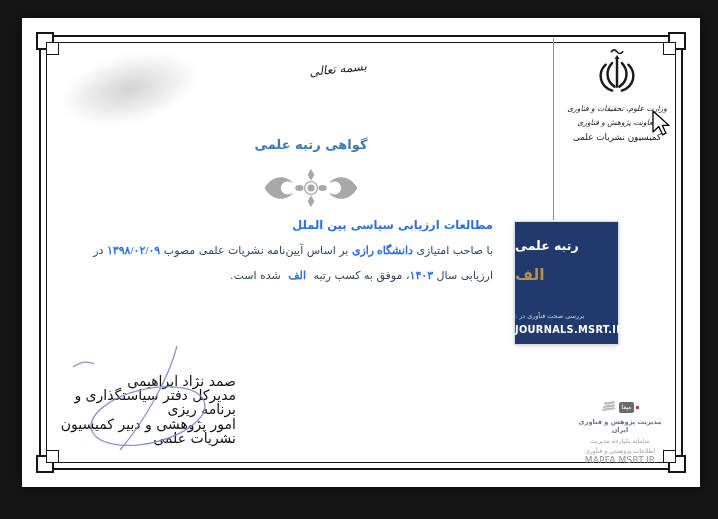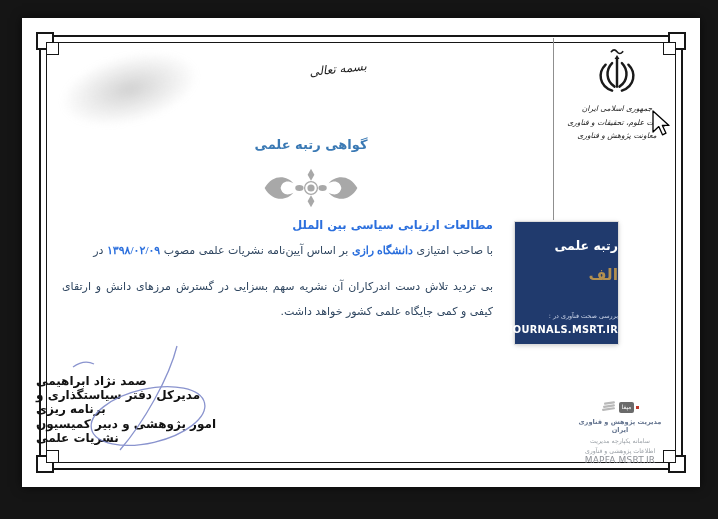--- a/index.html
+++ b/index.html
@@ -40,28 +40,28 @@
   .bodytext{position:absolute;left:40px;right:207px;top:195px;direction:rtl;text-align:right;
     color:#2f4660;font-size:11px;}
   .bodytext p{margin:0;line-height:25px;white-space:nowrap;}
   .journal-name{color:#2b6fdd;font-weight:bold;font-size:11.5px;}
   .hl{color:#2b6fdd;font-weight:bold;font-family:Liberation Serif, serif;}
   .pad{padding:0 4px;}
   .para{margin-top:11px !important;white-space:normal !important;text-align:justify;line-height:25px;}
   
   .rankbox{position:absolute;left:493px;top:204px;width:103px;height:122px;background:#203a6d;
     box-shadow:0 0 0 1px #dcdcdc, 0 1px 5px rgba(0,0,0,.25);
-    color:#fff;display:flex;flex-direction:column;align-items:flex-start;direction:rtl;}
+    color:#fff;display:flex;flex-direction:column;align-items:flex-end;direction:rtl;}
   .rank-label{margin-top:16px;font-size:12.5px;font-weight:600;}
   .rank-value{margin-top:13px;font-size:15.5px;font-weight:bold;color:#b3904f;}
   .verify-label{margin-top:auto;font-size:6.4px;color:#cdd6ea;}
   .verify-url{margin-top:4px;margin-bottom:9px;font-size:9.8px;font-weight:bold;letter-spacing:.3px;direction:ltr;}
   
-  .sig{position:absolute;left:14px;top:356px;width:200px;text-align:left;direction:rtl;
-    font-size:12px;font-weight:700;color:#121212;line-height:14.2px;}
+  .sig{position:absolute;left:14px;top:356px;width:200px;text-align:right;direction:rtl;
+    font-size:14px;font-weight:400;color:#121212;line-height:14.2px;}
   .sig-svg{position:absolute;left:26px;top:322px;width:188px;height:132px;pointer-events:none;}
   
   .mapfa{position:absolute;left:556px;top:381px;width:84px;text-align:center;direction:rtl;}
   .mapfa-row{display:flex;justify-content:center;align-items:center;gap:2px;height:16px;direction:ltr;}
   .mapfa-badge{background:#6a6a6a;color:#fff;font-size:6px;line-height:8px;padding:1.5px 3px;border-radius:2px;}
   .mapfa-dot{width:3px;height:3px;background:#c0392b;}
   .mapfa-line1{font-size:6.6px;font-weight:bold;color:#64748f;margin-top:3px;line-height:8px;}
   .mapfa-line{font-size:6.2px;color:#9aa0a6;margin-top:2.5px;line-height:7.5px;}
   .mapfa-url{font-size:9px;color:#8d9096;margin-top:1px;letter-spacing:.2px;direction:ltr;}
   .cursor{position:absolute;left:630px;top:92px;z-index:60;}
@@ -101,23 +101,23 @@
       <g fill="none" stroke="#1a1a1a" stroke-width="3" stroke-linecap="round">
         <path d="M25,7 q3.5,-4.5 7,0 q3.5,4.5 7,0" stroke-width="2"></path>
         <path d="M32,15 L32,50"></path>
         <path d="M26,21 C18,29 18,43 29,50"></path>
         <path d="M38,21 C46,29 46,43 35,50"></path>
         <path d="M18,23 C8,33 10,49 26,55"></path>
         <path d="M46,23 C56,33 54,49 38,55"></path>
       </g>
       <path d="M32,11 l-3,5 h6 z" fill="#1a1a1a"></path>
     </svg>
-    <div class="gov-cal">جمهوری اسلامی ایران</div>
     <div class="gov-cal">وزارت علوم، تحقیقات و فناوری</div>
     <div class="gov-cal">معاونت پژوهش و فناوری</div>
+    <div class="gov-plain">کمیسیون نشریات علمی</div>
   </div>
 
   <div class="title">گواهی رتبه علمی</div>
 
   <div class="ornament">
     <svg width="96" height="42" viewBox="0 0 120 52">
       <g fill="#a8a8a8">
         <circle cx="60" cy="26" r="4.5"></circle>
         <circle cx="60" cy="26" r="8" fill="none" stroke="#a8a8a8" stroke-width="1.6"></circle>
         <path d="M60,2 l4.2,7.5 -4.2,7.5 -4.2,-7.5 z"></path>
@@ -126,21 +126,21 @@
         <ellipse cx="74.5" cy="26" rx="5.2" ry="3.6"></ellipse>
         <path d="M2,26 C12,8 30,10 38,20 C30,16 24,18 22,26 C24,34 30,36 38,32 C30,42 12,44 2,26 Z"></path>
         <path d="M118,26 C108,8 90,10 82,20 C90,16 96,18 98,26 C96,34 90,36 82,32 C90,42 108,44 118,26 Z"></path>
       </g>
     </svg>
   </div>
 
   <div class="bodytext">
     <p class="journal-name">مطالعات ارزیابی سیاسی بین الملل</p>
     <p><span>با صاحب امتیازی</span> <span class="hl">دانشگاه رازی</span> <span>بر اساس آیین‌نامه نشریات علمی مصوب</span> <span class="hl">۱۳۹۸/۰۲/۰۹</span> <span>در</span></p>
-    <p class="para">بی تردید تلاش دست اندرکاران آن نشریه سهم بسزایی در گسترش مرزهای دانش و ارتقای کیفی و کمی جایگاه علمی کشور خواهد داشت.</p>
+    <p><span>ارزیابی سال</span> <span class="hl">۱۴۰۳</span><span>، موفق به کسب رتبه</span> <span class="hl pad">الف</span> <span>شده است.</span></p>
   </div>
 
   <div class="rankbox">
     <div class="rank-label">رتبه علمی</div>
     <div class="rank-value">الف</div>
     <div class="verify-label">بررسی صحت فنآوری در :</div>
     <div class="verify-url">JOURNALS.MSRT.IR</div>
   </div>
 
   <div class="sig">

